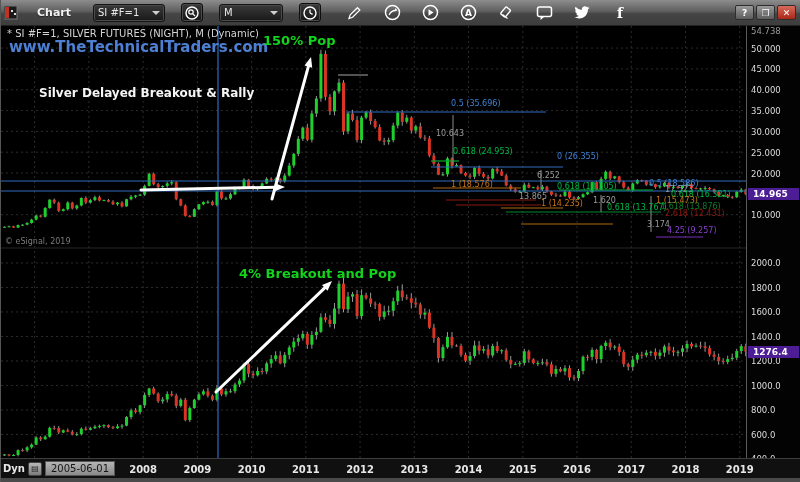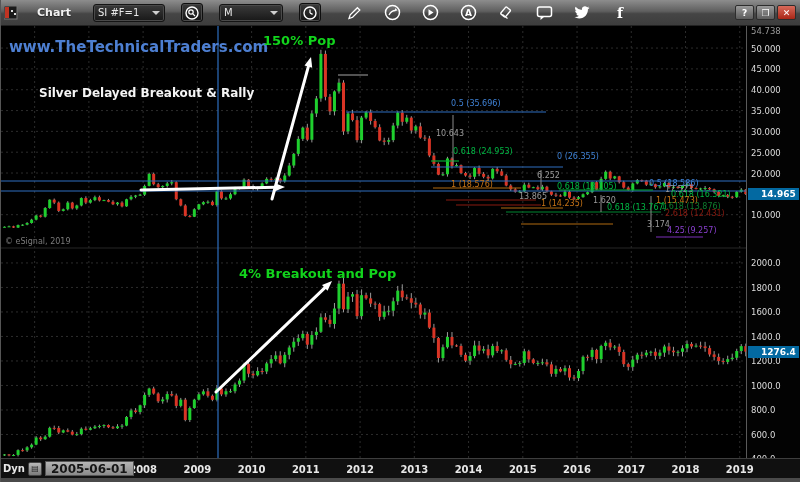--- a/index.html
+++ b/index.html
@@ -28,31 +28,31 @@
   .pane-title{position:absolute;font-size:10px;color:#d4d4d4;z-index:6;white-space:nowrap;}
   #watermark{position:absolute;left:8px;top:38px;font-size:15px;font-weight:bold;color:#4d7fd2;z-index:6;}
   .annot-white{position:absolute;left:38px;top:86px;font-size:12px;font-weight:bold;color:#f5f5f5;z-index:6;}
   .annot-green{position:absolute;font-size:13px;font-weight:bold;color:#12d41c;z-index:6;white-space:nowrap;}
   #copyright{position:absolute;left:4px;top:237px;font-size:8px;color:#7a7a7a;z-index:6;}
   .fib-label{position:absolute;font-size:8px;z-index:6;white-space:nowrap;line-height:8px;}
   
   #axiscol{position:absolute;left:745px;top:26px;width:55px;height:432px;background:#030303;border-left:1px solid #5a5a5a;z-index:4;}
   .axis-label{position:absolute;left:4px;font-size:8.5px;color:#dcdcdc;white-space:nowrap;}
   .axis-label.dim{color:#9a9a9a;}
-  .price-box{position:absolute;left:1px;width:51px;height:12px;background:#0369a1;color:#fff;
-    font-size:9px;font-weight:bold;line-height:12px;padding-left:13px;z-index:5;}
+  .price-box{position:absolute;left:1px;width:51px;height:12px;background:#4c1d95;color:#fff;
+    font-size:9px;font-weight:bold;line-height:12px;padding-left:5px;z-index:5;}
   
   #timeaxis{position:absolute;left:0;top:458px;width:800px;height:20px;background:#101010;border-top:1px solid #3e3e3e;z-index:6;}
   .year-label{position:absolute;top:5px;transform:translateX(-50%);font-size:10px;font-weight:bold;color:#e8e8e8;}
   #statusgrp{position:absolute;left:2px;top:2px;display:flex;align-items:center;gap:3px;z-index:7;}
   #mode-label{color:#e8e8e8;font-size:10px;font-weight:bold;}
   #toolbtn{width:14px;height:14px;background:linear-gradient(#b8b8b8,#7c7c7c);border:1px solid #444;border-radius:2px;
     color:#222;font-size:8px;display:flex;align-items:center;justify-content:center;}
   #datebox{height:15px;background:linear-gradient(#b5b5b5,#8a8a8a);border:1px solid #555;color:#161616;
-    font-size:12px;font-weight:bold;padding:2px 5px;display:flex;align-items:center;}
+    font-size:10px;font-weight:normal;padding:2px 5px;display:flex;align-items:center;}
   #bottomstrip{position:absolute;left:0;top:478px;width:800px;height:4px;background:#4a4a4a;z-index:8;}
   svg text{font-family:"DejaVu Sans","Liberation Sans",sans-serif;}
 </style>
 </head>
 <body>
 
 <div id="app">
 
   <div id="titlebar">
     <svg width="15" height="15" viewBox="0 0 15 15">
@@ -877,20 +877,21 @@
       <line x1="413.31999999999994" y1="458" x2="413.31999999999994" y2="462" stroke="#8a8a8a"></line>
       <line x1="467.55999999999995" y1="458" x2="467.55999999999995" y2="462" stroke="#8a8a8a"></line>
       <line x1="521.8" y1="458" x2="521.8" y2="462" stroke="#8a8a8a"></line>
       <line x1="576.04" y1="458" x2="576.04" y2="462" stroke="#8a8a8a"></line>
       <line x1="630.28" y1="458" x2="630.28" y2="462" stroke="#8a8a8a"></line>
       <line x1="684.52" y1="458" x2="684.52" y2="462" stroke="#8a8a8a"></line>
       <line x1="738.7599999999999" y1="458" x2="738.7599999999999" y2="462" stroke="#8a8a8a"></line>
       <line x1="217" y1="458" x2="217" y2="463" stroke="#2e6fc0" stroke-width="2"></line>
     </svg>
 
+  <div class="pane-title" style="left:6px;top:28px;">* SI #F=1, SILVER FUTURES (NIGHT), M (Dynamic)</div>
   <div id="watermark">www.TheTechnicalTraders.com</div>
   <div class="annot-white">Silver Delayed Breakout &amp; Rally</div>
   <div class="annot-green" style="left:262px;top:33px;">150% Pop</div>
   <div id="copyright">© eSignal, 2019</div>
   <div class="annot-green" style="left:238px;top:266px;">4% Breakout and Pop</div>
   <div id="fib-labels">
       <div class="fib-label" style="left: 450px; top: 100px; color: rgb(63, 130, 214);">0.5 (35.696)</div>
       <div class="fib-label" style="left: 435px; top: 130px; color: rgb(154, 154, 154);">10.643</div>
       <div class="fib-label" style="left: 452px; top: 148px; color: rgb(0, 184, 68);">0.618 (24.953)</div>
       <div class="fib-label" style="left: 556px; top: 153px; color: rgb(63, 130, 214);">0 (26.355)</div>

